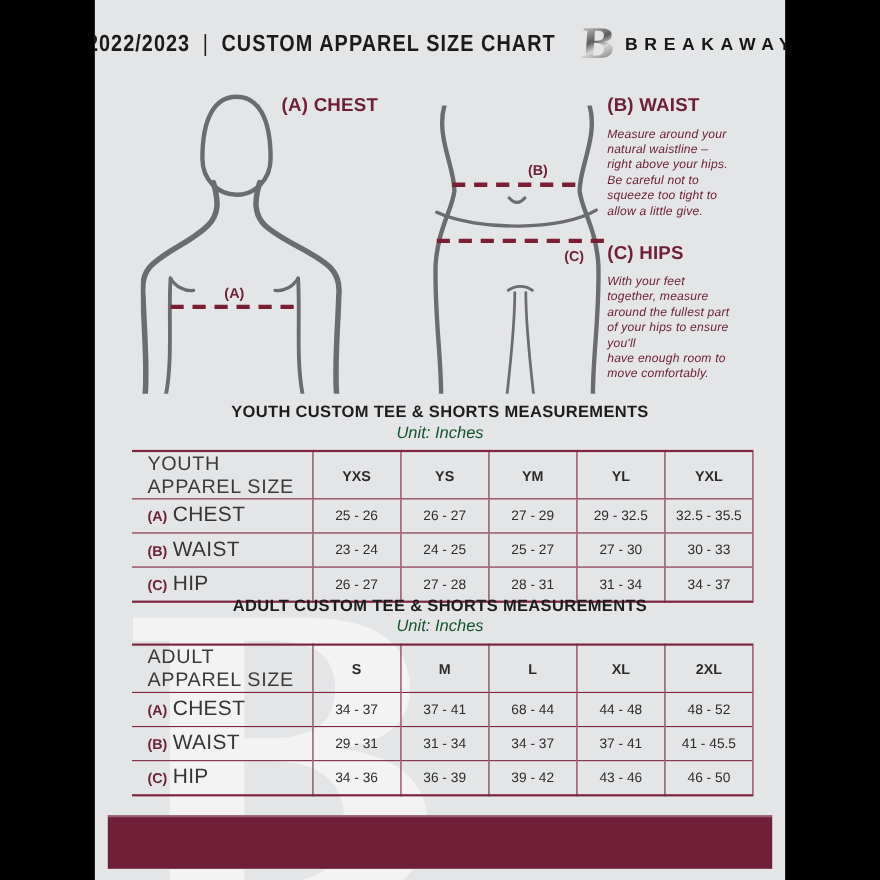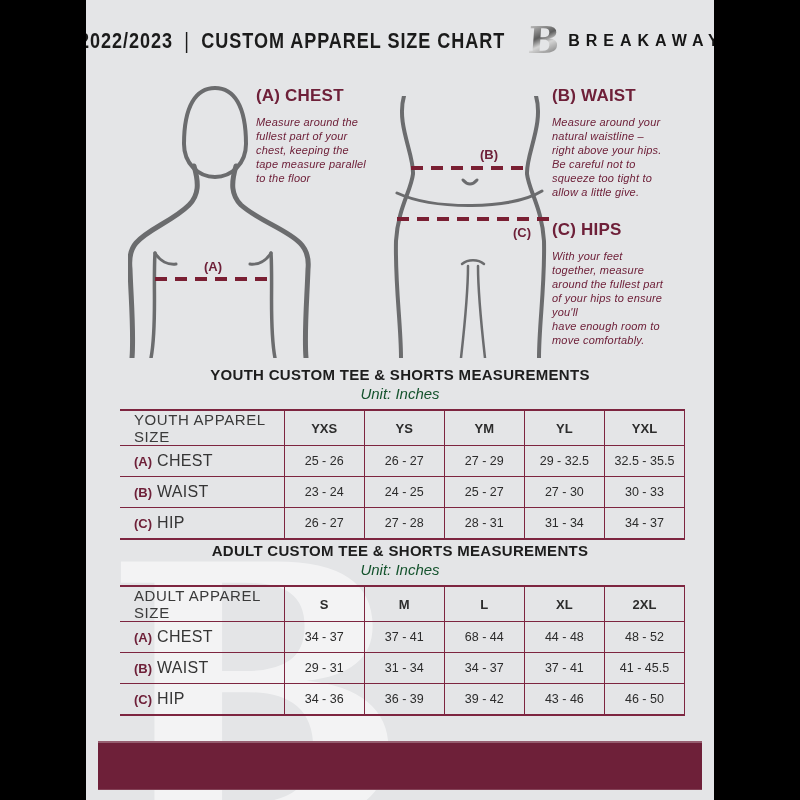--- a/index.html
+++ b/index.html
@@ -70,23 +70,23 @@
   table.size-table col.c-label{width:164px;}
   table.size-table col.c-val{width:80px;}
   table.size-table tr{border-bottom:1.5px solid #7d2540;height:31px;}
   table.size-table th,table.size-table td{
     border-left:1.5px solid #7d2540;padding:0;text-align:center;vertical-align:middle;
     color:#2c2c2c;font-size:12.5px;
   }
   table.size-table th{font-weight:bold;font-size:13px;}
   table.size-table th:last-child,table.size-table td:last-child{border-right:1.5px solid #7d2540;}
   table.size-table .label-col{border-left:none;text-align:left;padding-left:14px;}
-  table.size-table th.label-col{font-weight:normal;font-size:15px;letter-spacing:0.6px;color:#3a3a3a;}
+  table.size-table th.label-col{font-weight:normal;font-size:18px;letter-spacing:0.6px;color:#3a3a3a;}
   .marker{font-weight:bold;color:#6e2039;font-size:13px;}
-  .row-label{color:#353535;font-size:16px;margin-left:5px;letter-spacing:0.3px;}
+  .row-label{color:#353535;font-size:19px;margin-left:5px;letter-spacing:0.3px;}
   
   .footer-bar{
     position:absolute;left:12px;top:741px;width:604px;height:49px;z-index:1;
     background:#6e2039;
     box-shadow:inset 0 2px 0 rgba(255,255,255,0.28), inset 0 -1px 0 rgba(255,255,255,0.15);
   }
   svg text{font-family:"Liberation Sans",sans-serif;font-weight:bold;font-size:13px;fill:#6e2039;}
 </style>
 </head>
 <body>
@@ -132,25 +132,20 @@
         <path d="M79,170 C79,200 75,235 72,262" stroke="#6b6c6e" stroke-width="2.5" stroke-linecap="round"></path>
         <path d="M89,170 C89,200 93,235 96,262" stroke="#6b6c6e" stroke-width="2.5" stroke-linecap="round"></path>
         <line x1="22" y1="72" x2="140" y2="72" stroke="#7a1f33" stroke-width="4" stroke-dasharray="12 8"></line>
         <line x1="8" y1="123" x2="168" y2="123" stroke="#7a1f33" stroke-width="4" stroke-dasharray="12 8"></line>
         <text x="100" y="63" text-anchor="middle">(B)</text>
         <text x="133" y="141" text-anchor="middle">(C)</text>
       </svg>
 
       <div class="guide-text chest">
         <h3 class="guide-heading">(A) CHEST</h3>
-        <div class="guide-body">Measure around the
-fullest part of your
-chest, keeping the
-tape measure parallel
-to the floor</div>
       </div>
 
       <div class="guide-text waist">
         <h3 class="guide-heading">(B) WAIST</h3>
         <div class="guide-body">Measure around your
 natural waistline –
 right above your hips.
 Be careful not to
 squeeze too tight to
 allow a little give.</div>

